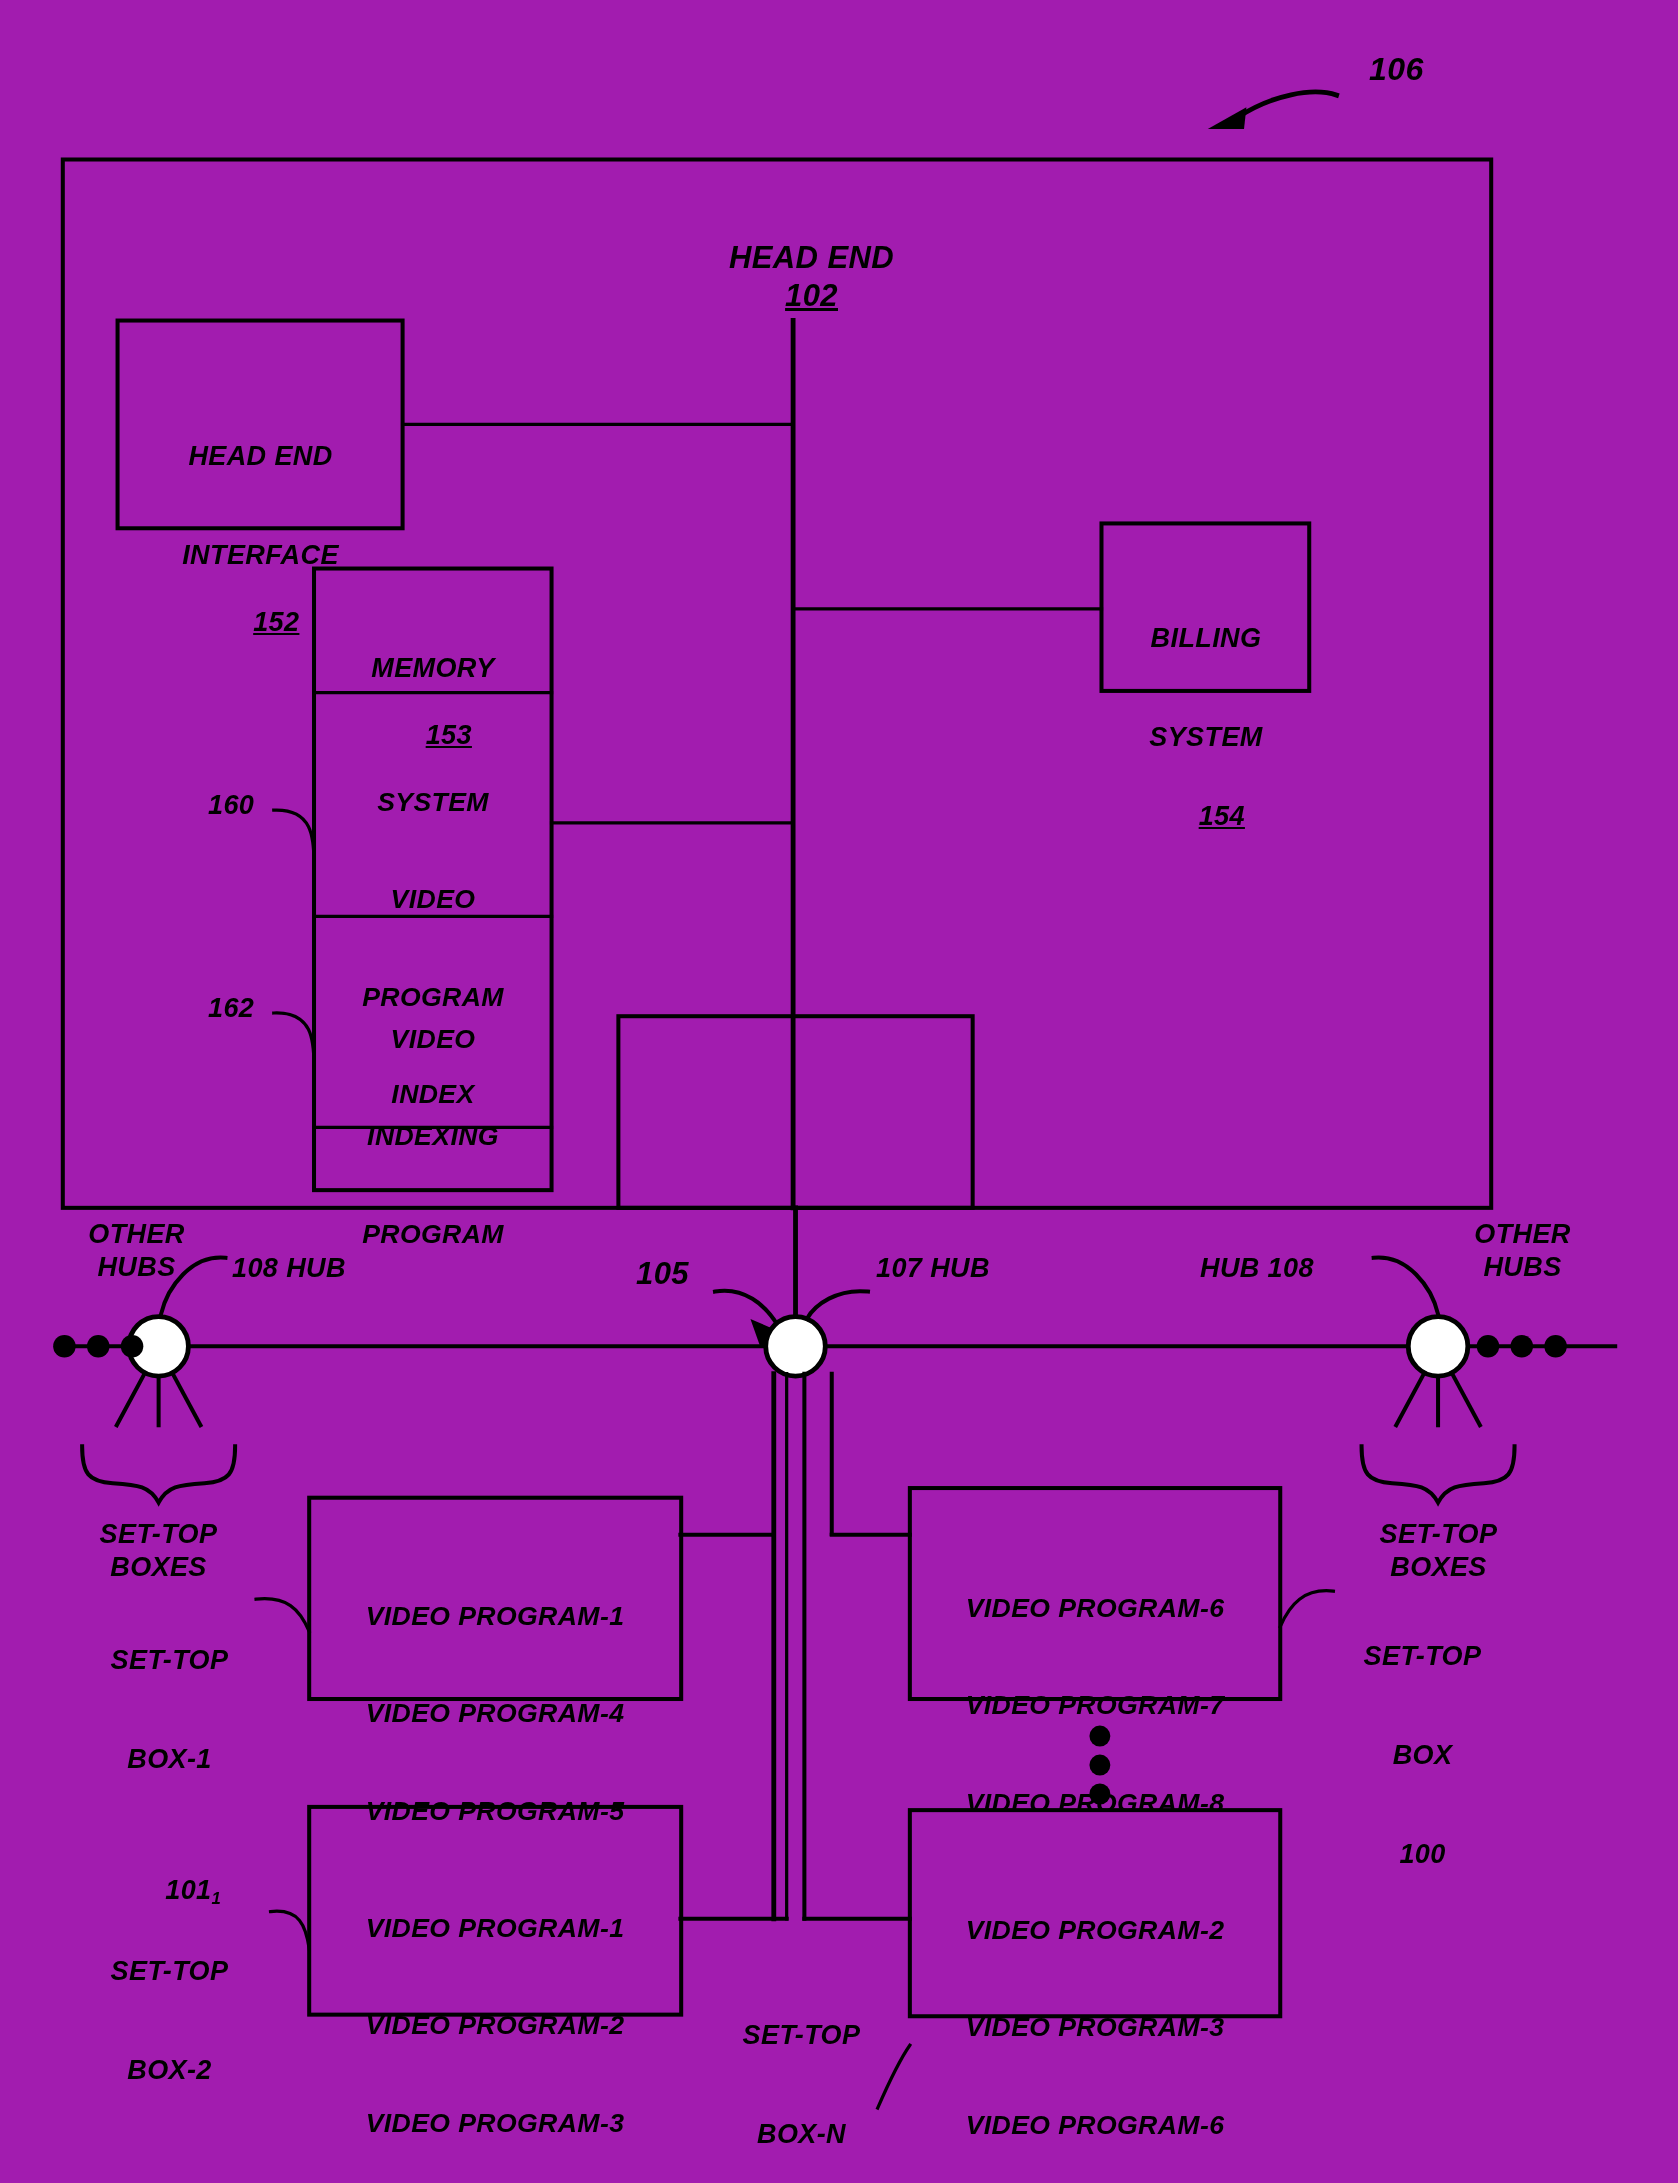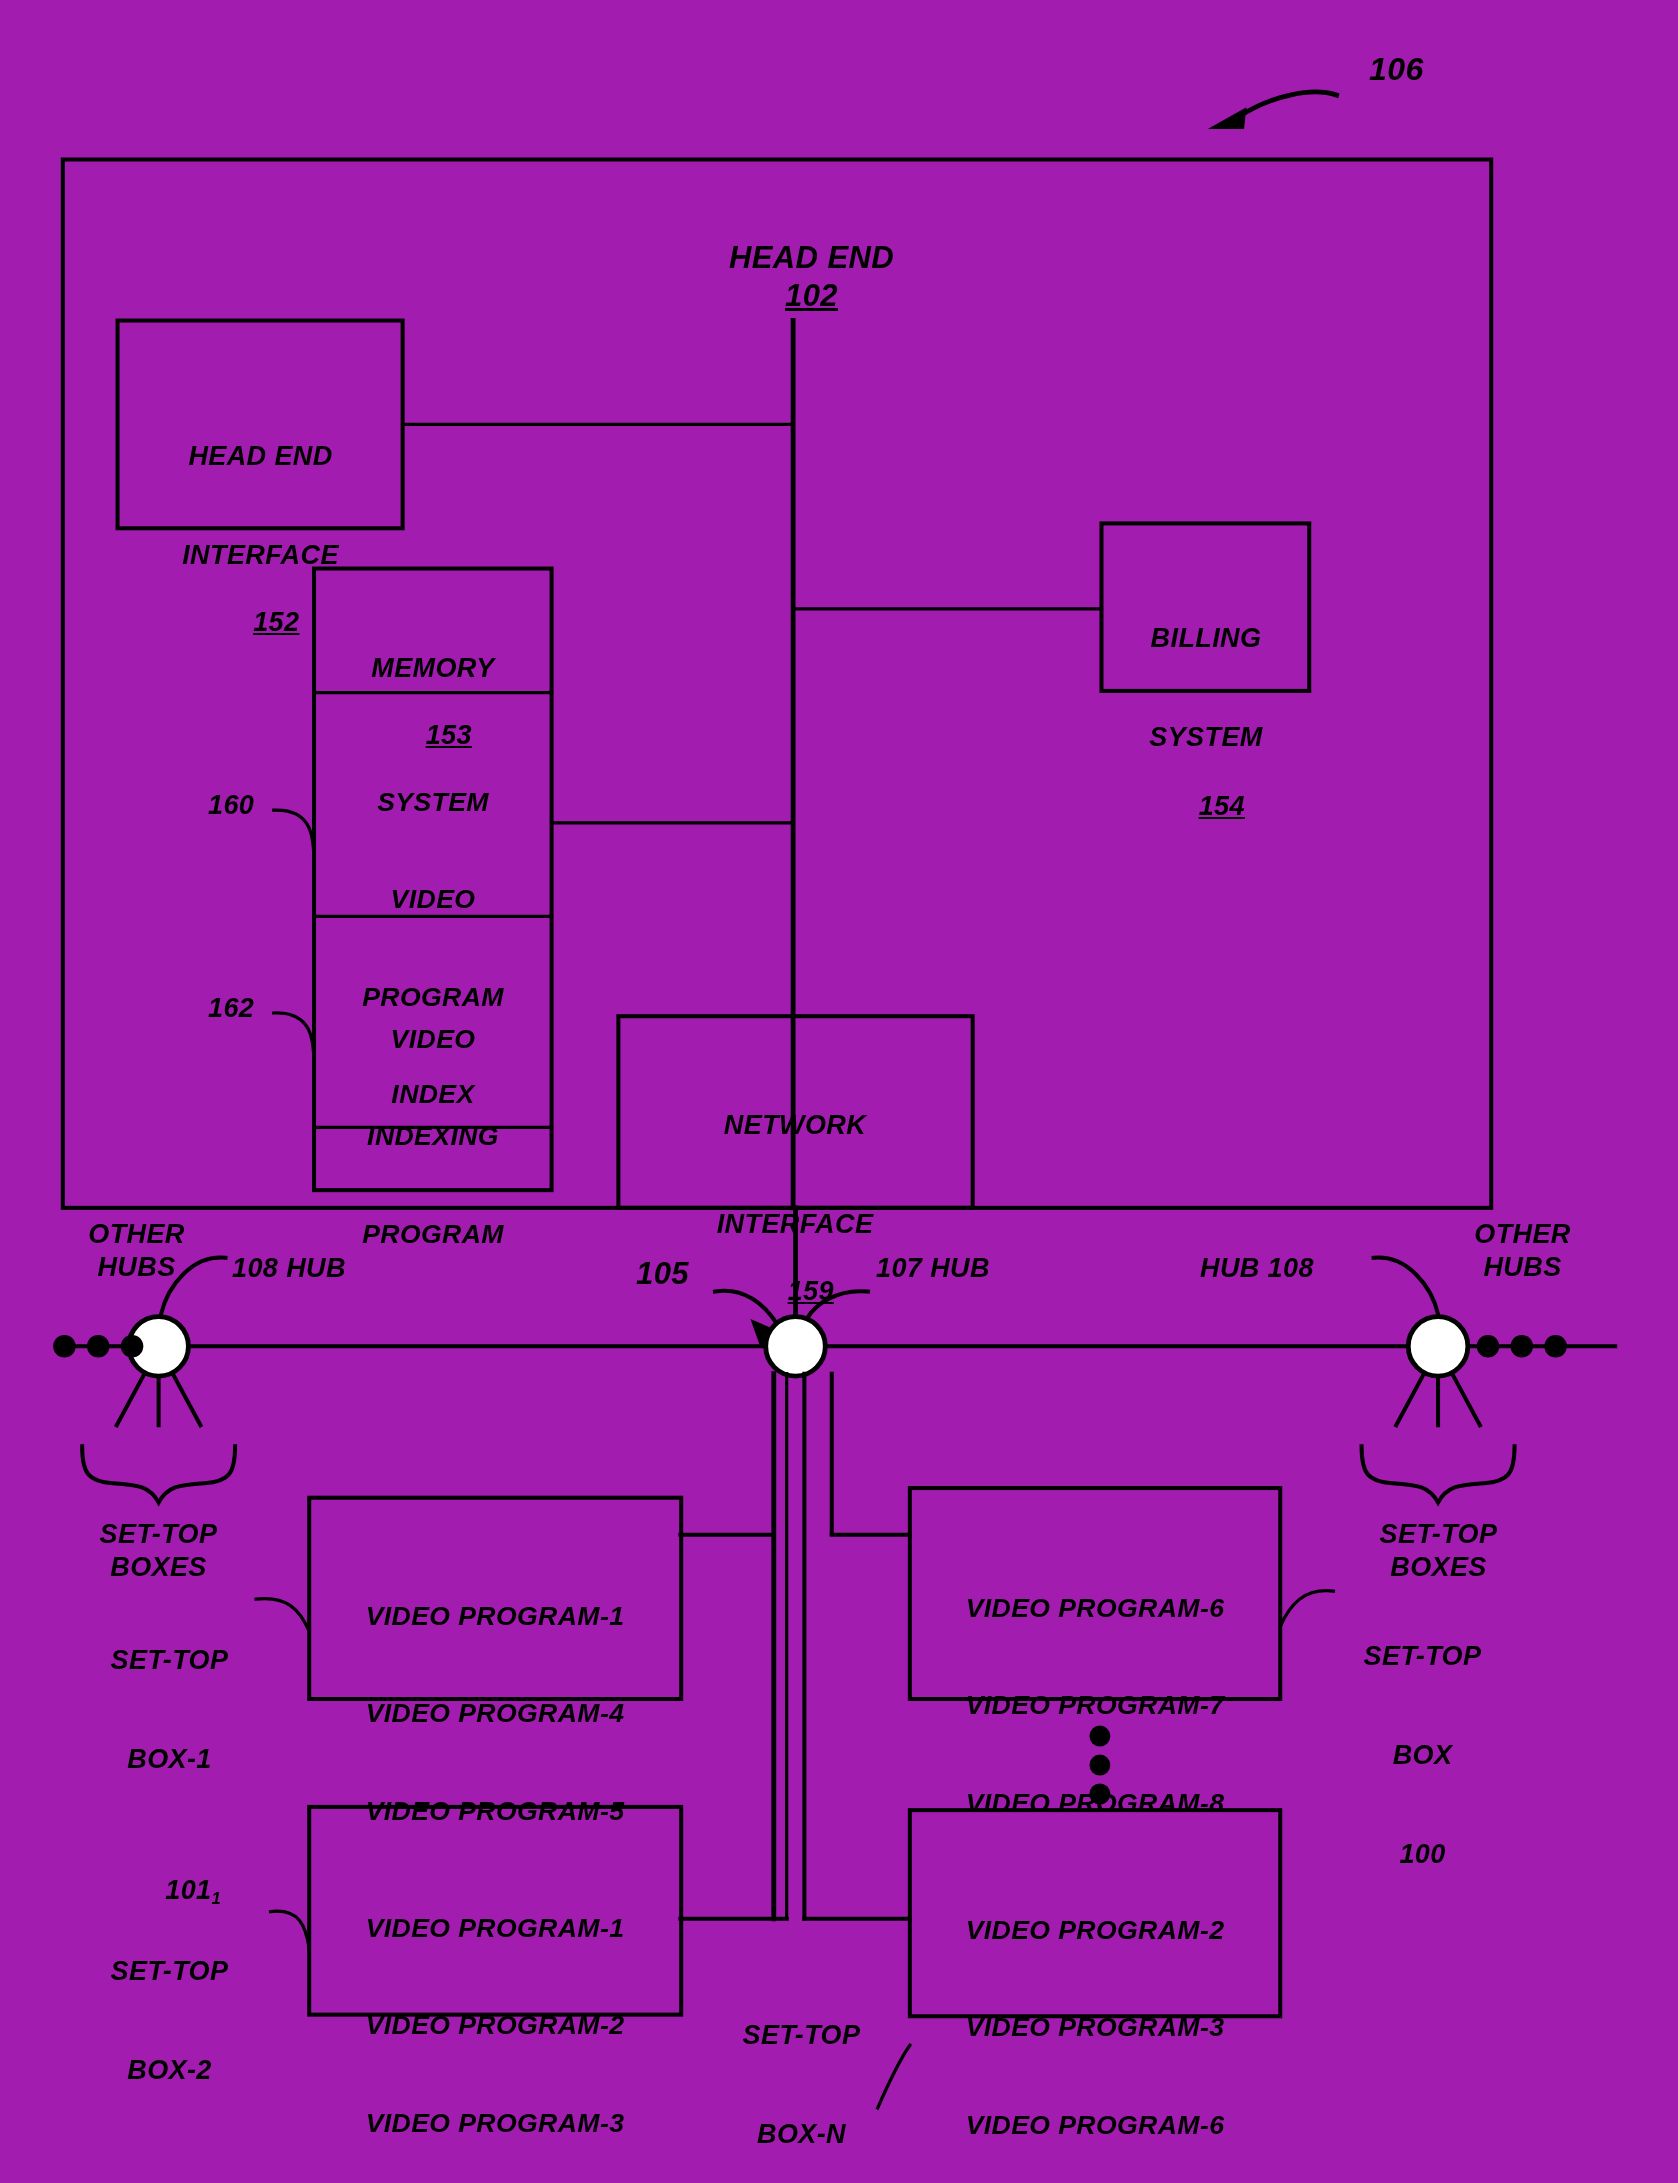--- a/index.html
+++ b/index.html
@@ -117,21 +117,21 @@
 
   <div class="lbl ctr" style="left:118px;top:374px;width:285px;font-size:27px;">
     <div>HEAD END</div>
     <div>INTERFACE</div>
     <div class="u" style="display:inline-block;margin-top:1.6px;text-align:center;">152</div>
   </div>
 
   <div class="lbl ctr" style="left:1102px;top:556px;width:208px;font-size:27px;">
     <div>BILLING</div>
     <div>SYSTEM</div>
-    <div class="u" style="display:inline-block;margin-top:3px;">154</div>
+    <div class="u" style="display:inline-block;margin-top:13px;">154</div>
   </div>
 
   <div class="lbl ctr" style="left:314px;top:586px;width:238px;font-size:27px;">
     <div>MEMORY</div>
     <div class="u" style="display:inline-block;margin-top:1.6px;font-style:italic;">153</div>
   </div>
 
   <div class="lbl ctr" style="left:314px;top:721px;width:238px;font-size:26.6px;">
     <div>SYSTEM</div>
     <div>VIDEO</div>
@@ -141,25 +141,20 @@
 
   <div class="lbl ctr" style="left:314px;top:958px;width:238px;font-size:26.6px;">
     <div>VIDEO</div>
     <div>INDEXING</div>
     <div>PROGRAM</div>
   </div>
 
   <div class="lbl" style="left:208px;top:789px;font-size:27px;">160</div>
   <div class="lbl" style="left:208px;top:992px;font-size:27px;">162</div>
 
-  <div class="lbl ctr" style="left:618px;top:1043px;width:354px;font-size:27px;">
-    <div>NETWORK</div>
-    <div>INTERFACE</div>
-    <div class="u" style="display:inline-block;margin-top:1.6px;">159</div>
-  </div>
 
   <div class="lbl ctr" style="left: 48px; top: 1218px; width: 177px; font-size: 27px; white-space: pre-line;">OTHER
 HUBS</div>
   <div class="lbl" style="left:232px;top:1252px;font-size:27px;">108 HUB</div>
   <div class="lbl ctr" style="left: 70px; top: 1518px; width: 177px; font-size: 27px; white-space: pre-line;">SET-TOP
 BOXES</div>
 
   <div class="lbl" style="left:636px;top:1255px;font-size:31px;">105</div>
   <div class="lbl" style="left:876px;top:1252px;font-size:27px;">107 HUB</div>
 

